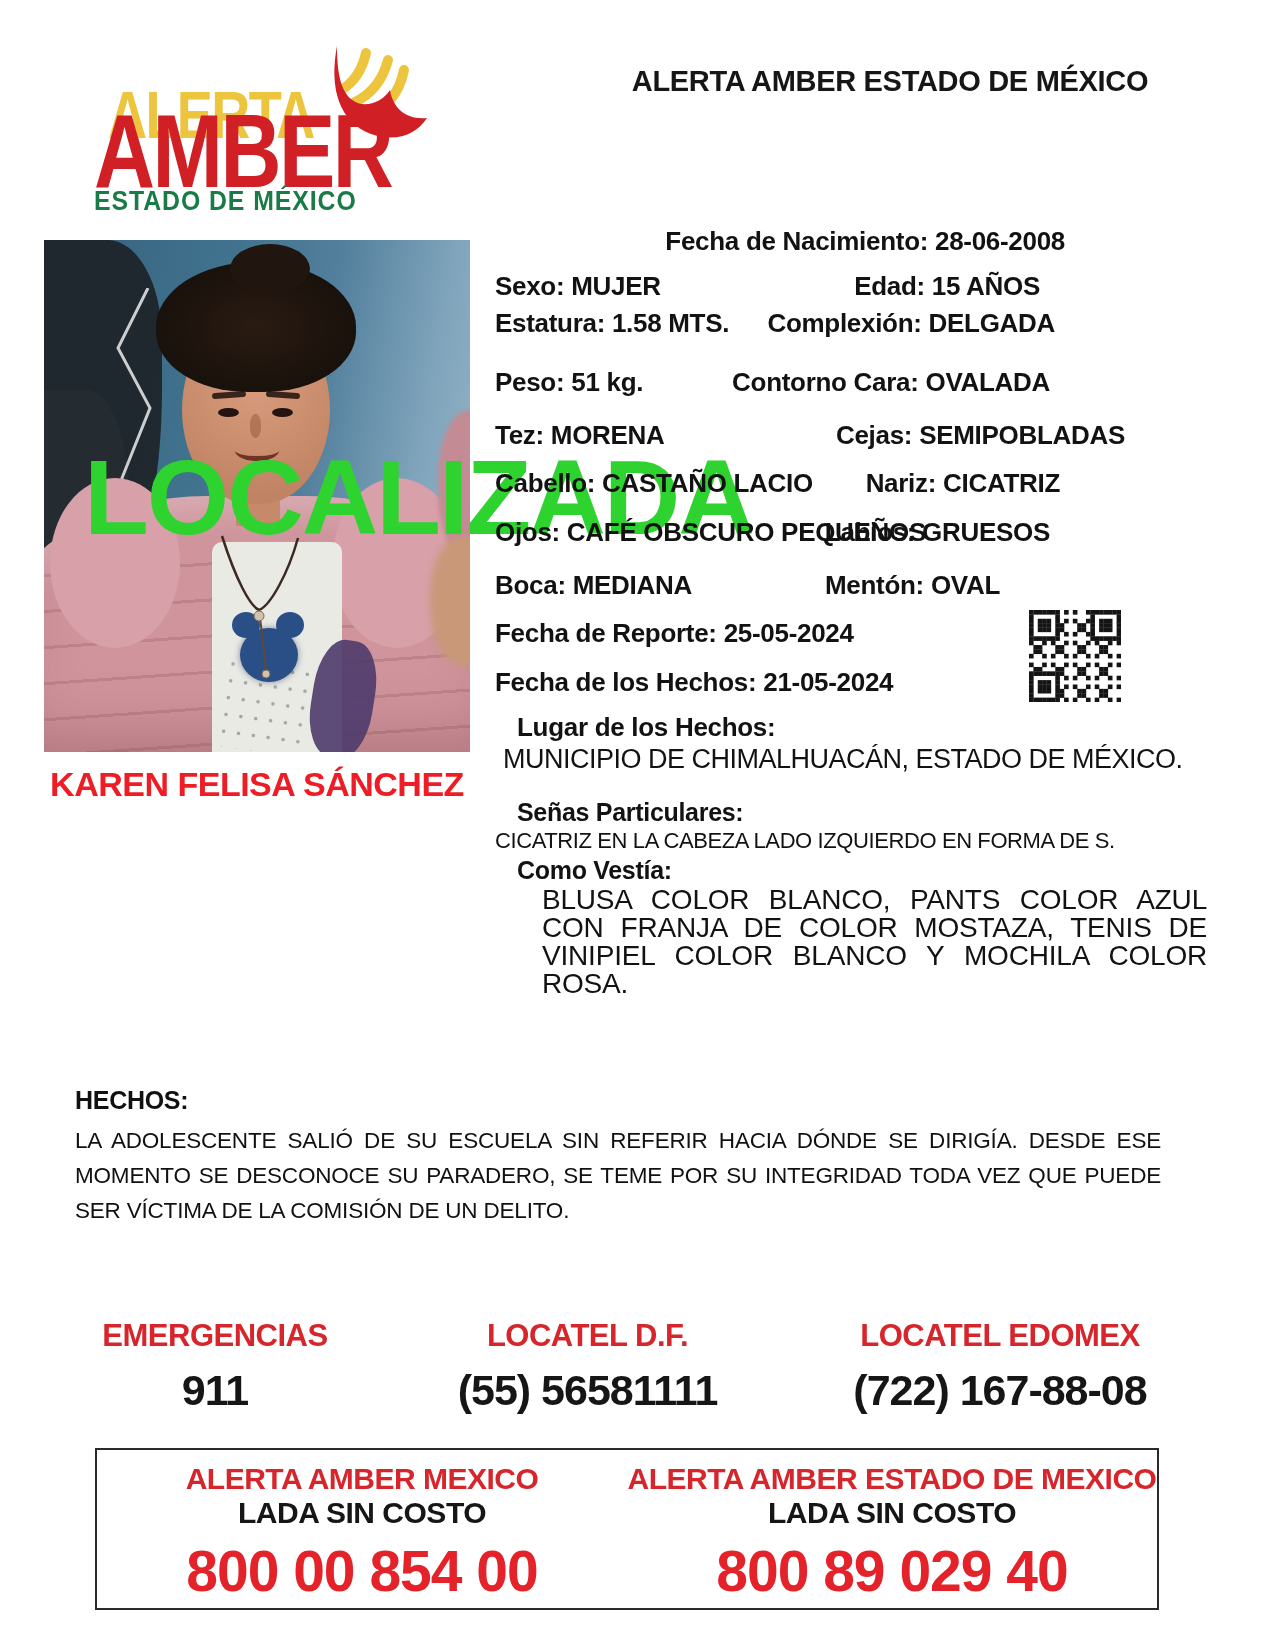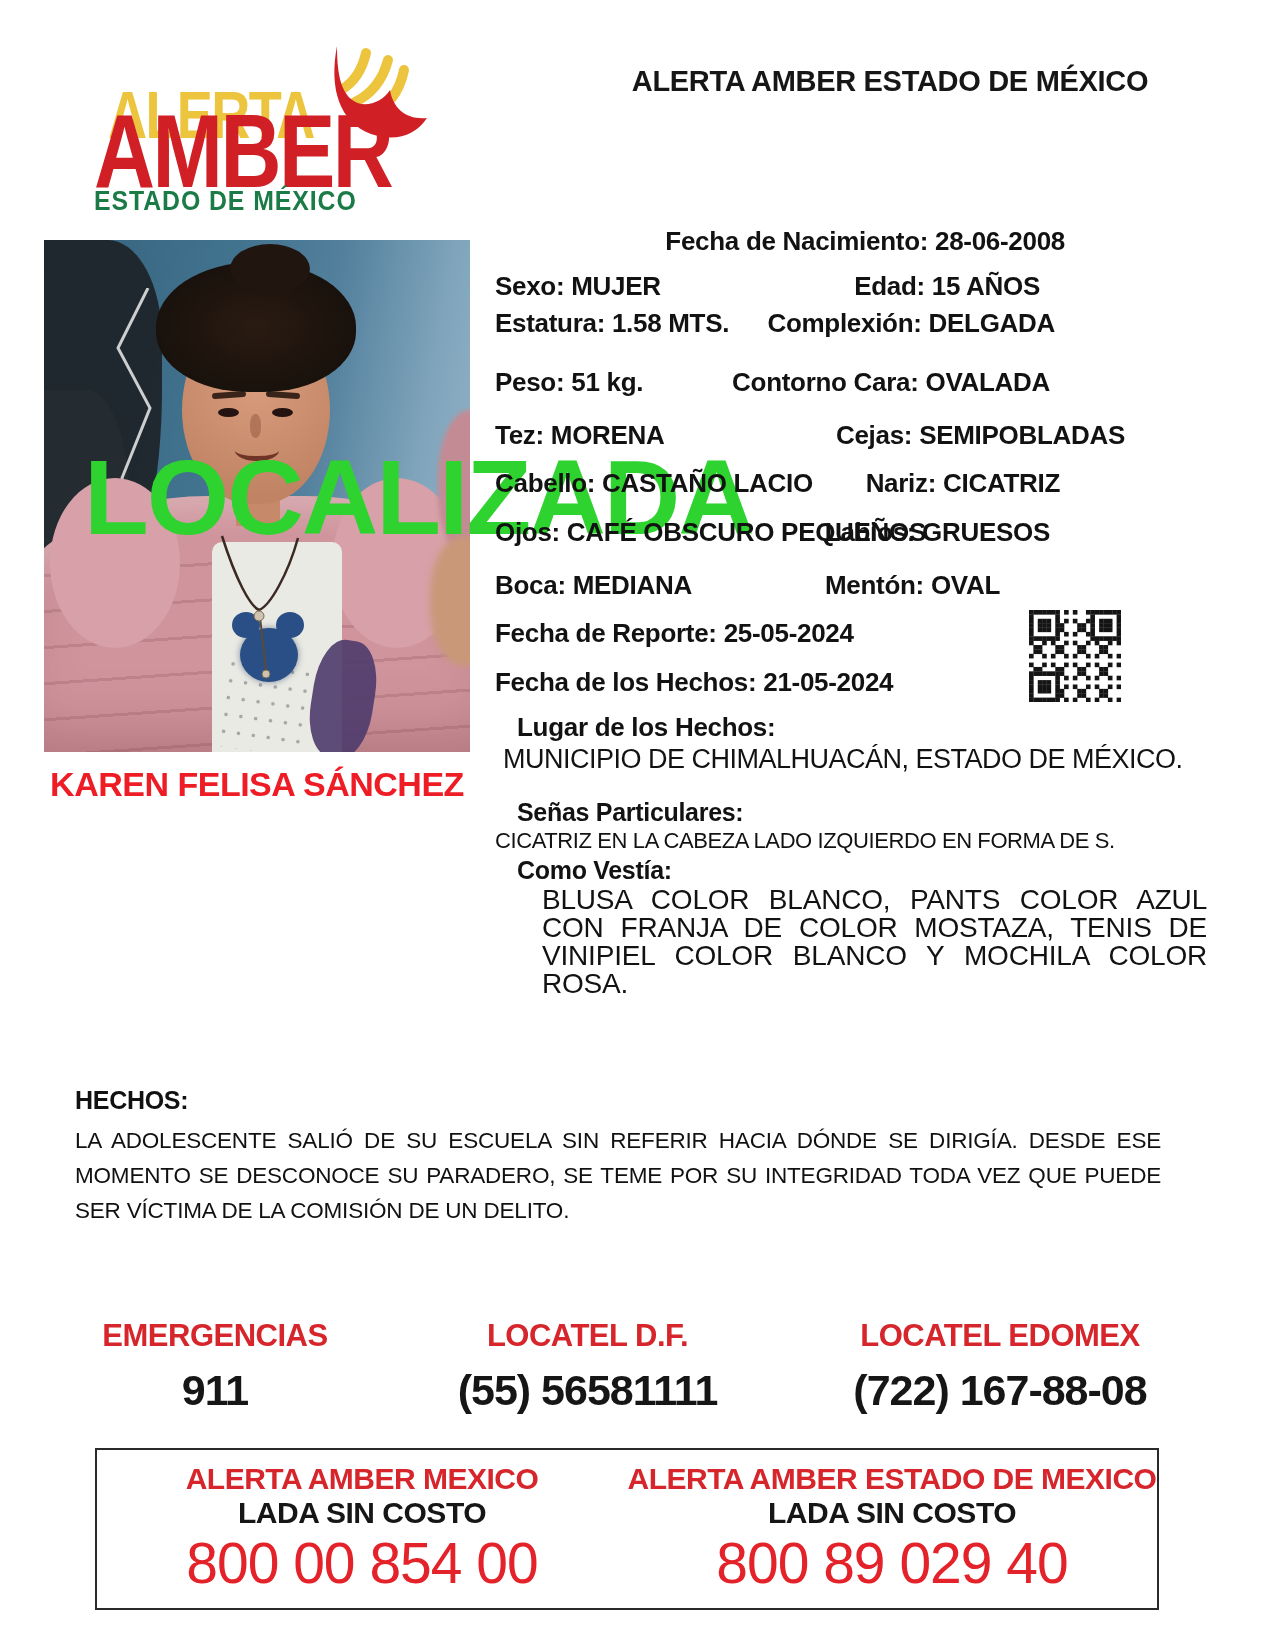--- a/index.html
+++ b/index.html
@@ -99,21 +99,21 @@
   .ccol .cnum{font-size:43px;font-weight:700;color:#161616;margin-top:12px;letter-spacing:-1px;}
   .c1{left:75px;width:280px;}
   .c2{left:415px;width:345px;}
   .c3{left:790px;width:420px;}
 
   
   .fbox{left:95px;top:1448px;width:1060px;height:158px;border:2px solid #2a2a2a;display:flex;}
   .fcol{width:50%;text-align:center;padding-top:12px;box-sizing:border-box;}
   .ftitle{font-size:30px;font-weight:700;color:#D6252B;letter-spacing:-0.5px;}
   .fsub{font-size:30px;font-weight:700;color:#161616;margin-top:0;letter-spacing:-0.5px;}
-  .fnum{font-size:57px;font-weight:400;color:#E4222A;letter-spacing:-1px;}
+  .fnum{font-size:57px;font-weight:700;color:#E4222A;margin-top:8px;letter-spacing:-1px;}
 </style>
 </head>
 <body>
 
 <div class="page">
 
   <div class="abs logo">
     <svg class="abs logo-swoosh" viewBox="0 0 115 125">
       <path d="M26,52 Q45,41 51,15" fill="none" stroke="#ECC43D" stroke-width="10" stroke-linecap="round"></path>
       <path d="M40,64 Q65,52 73,22" fill="none" stroke="#ECC43D" stroke-width="10" stroke-linecap="round"></path>

